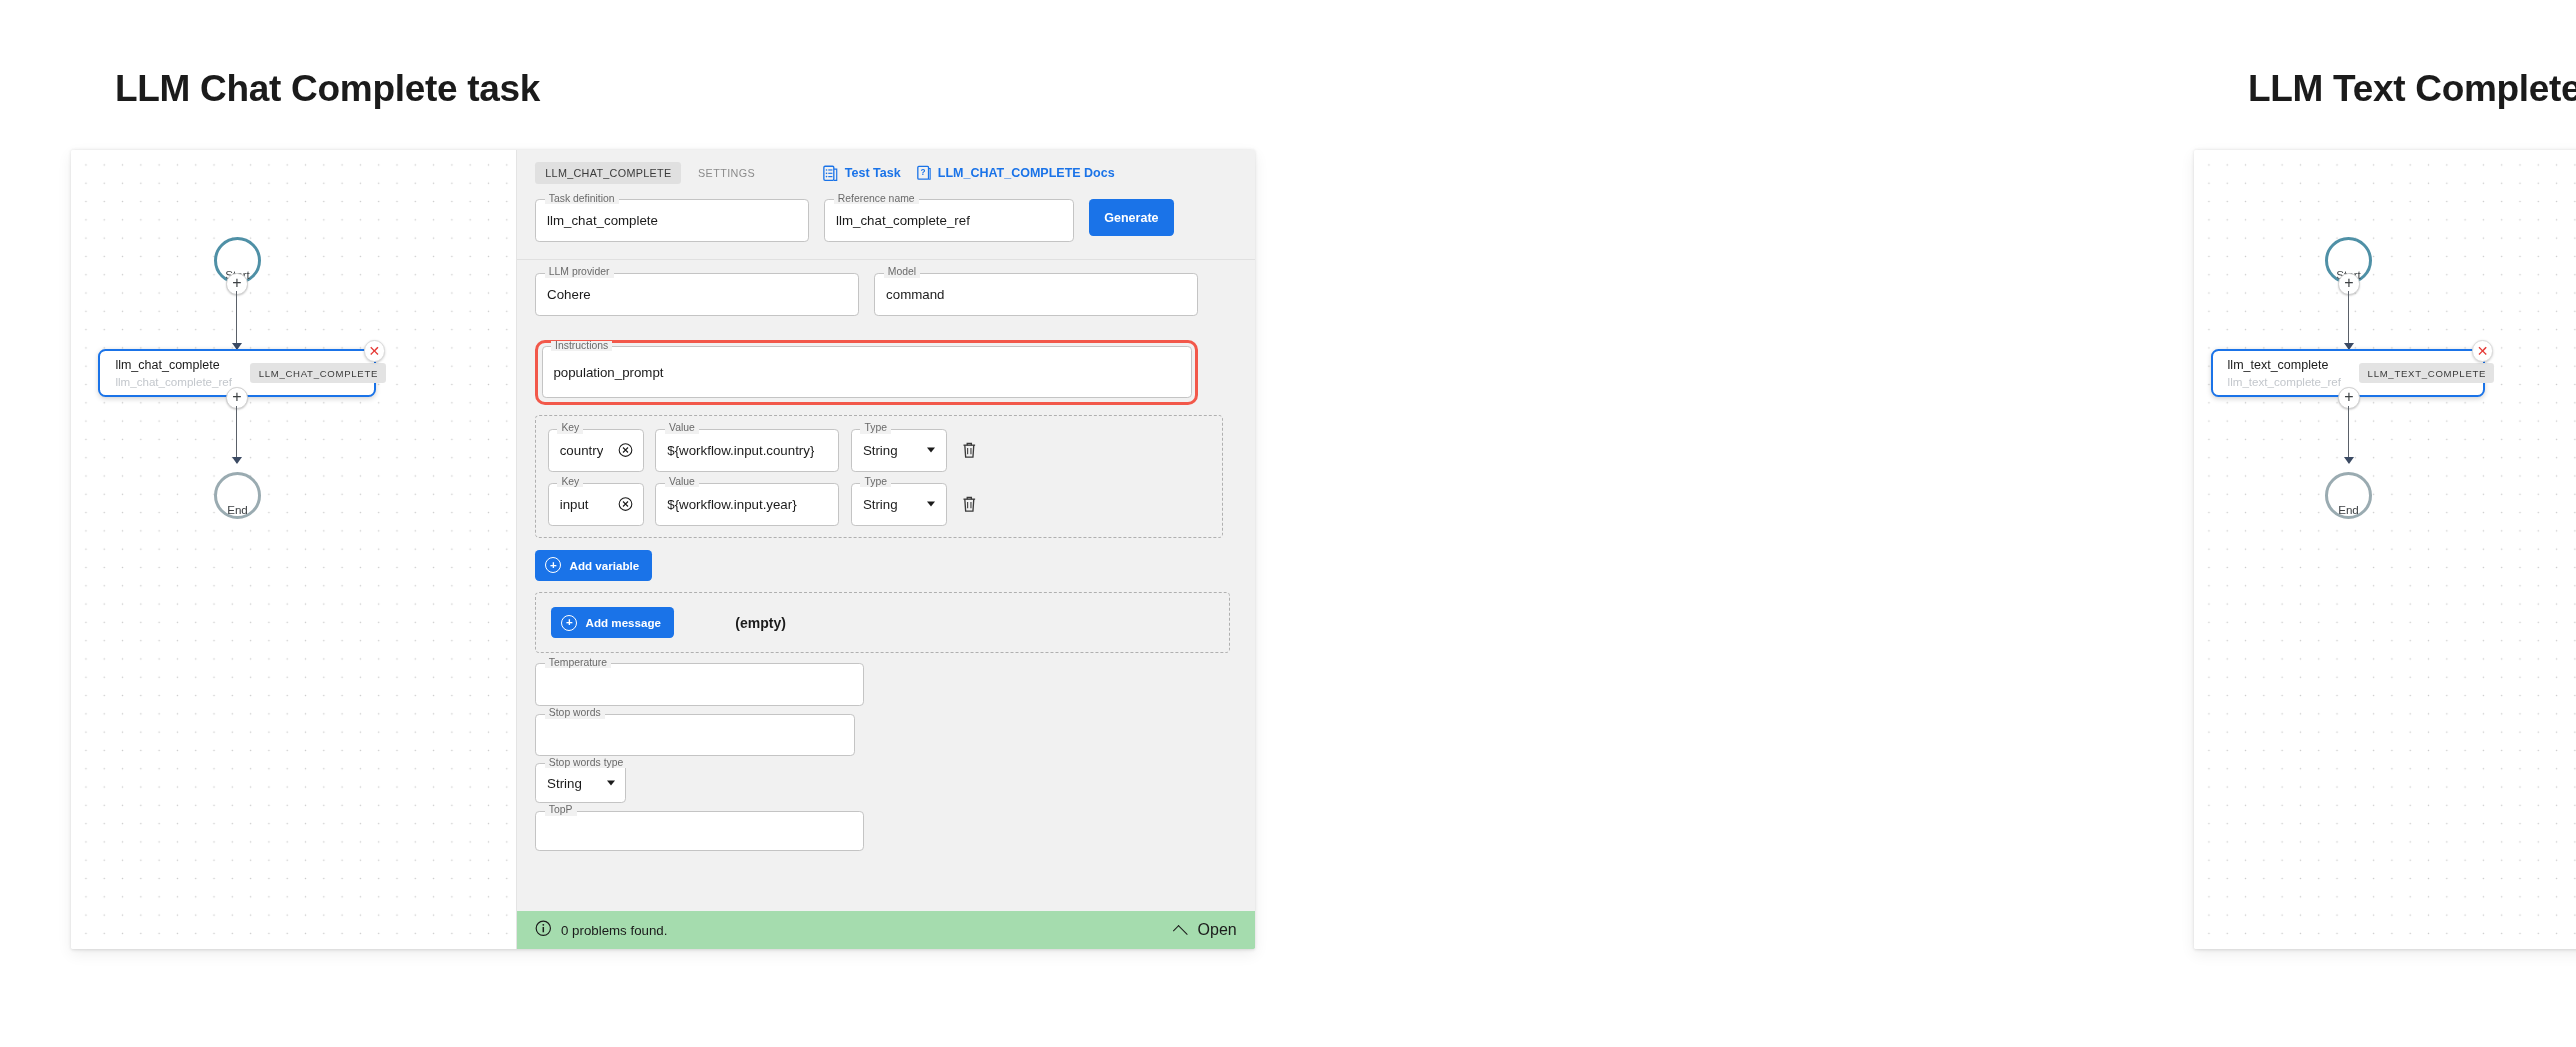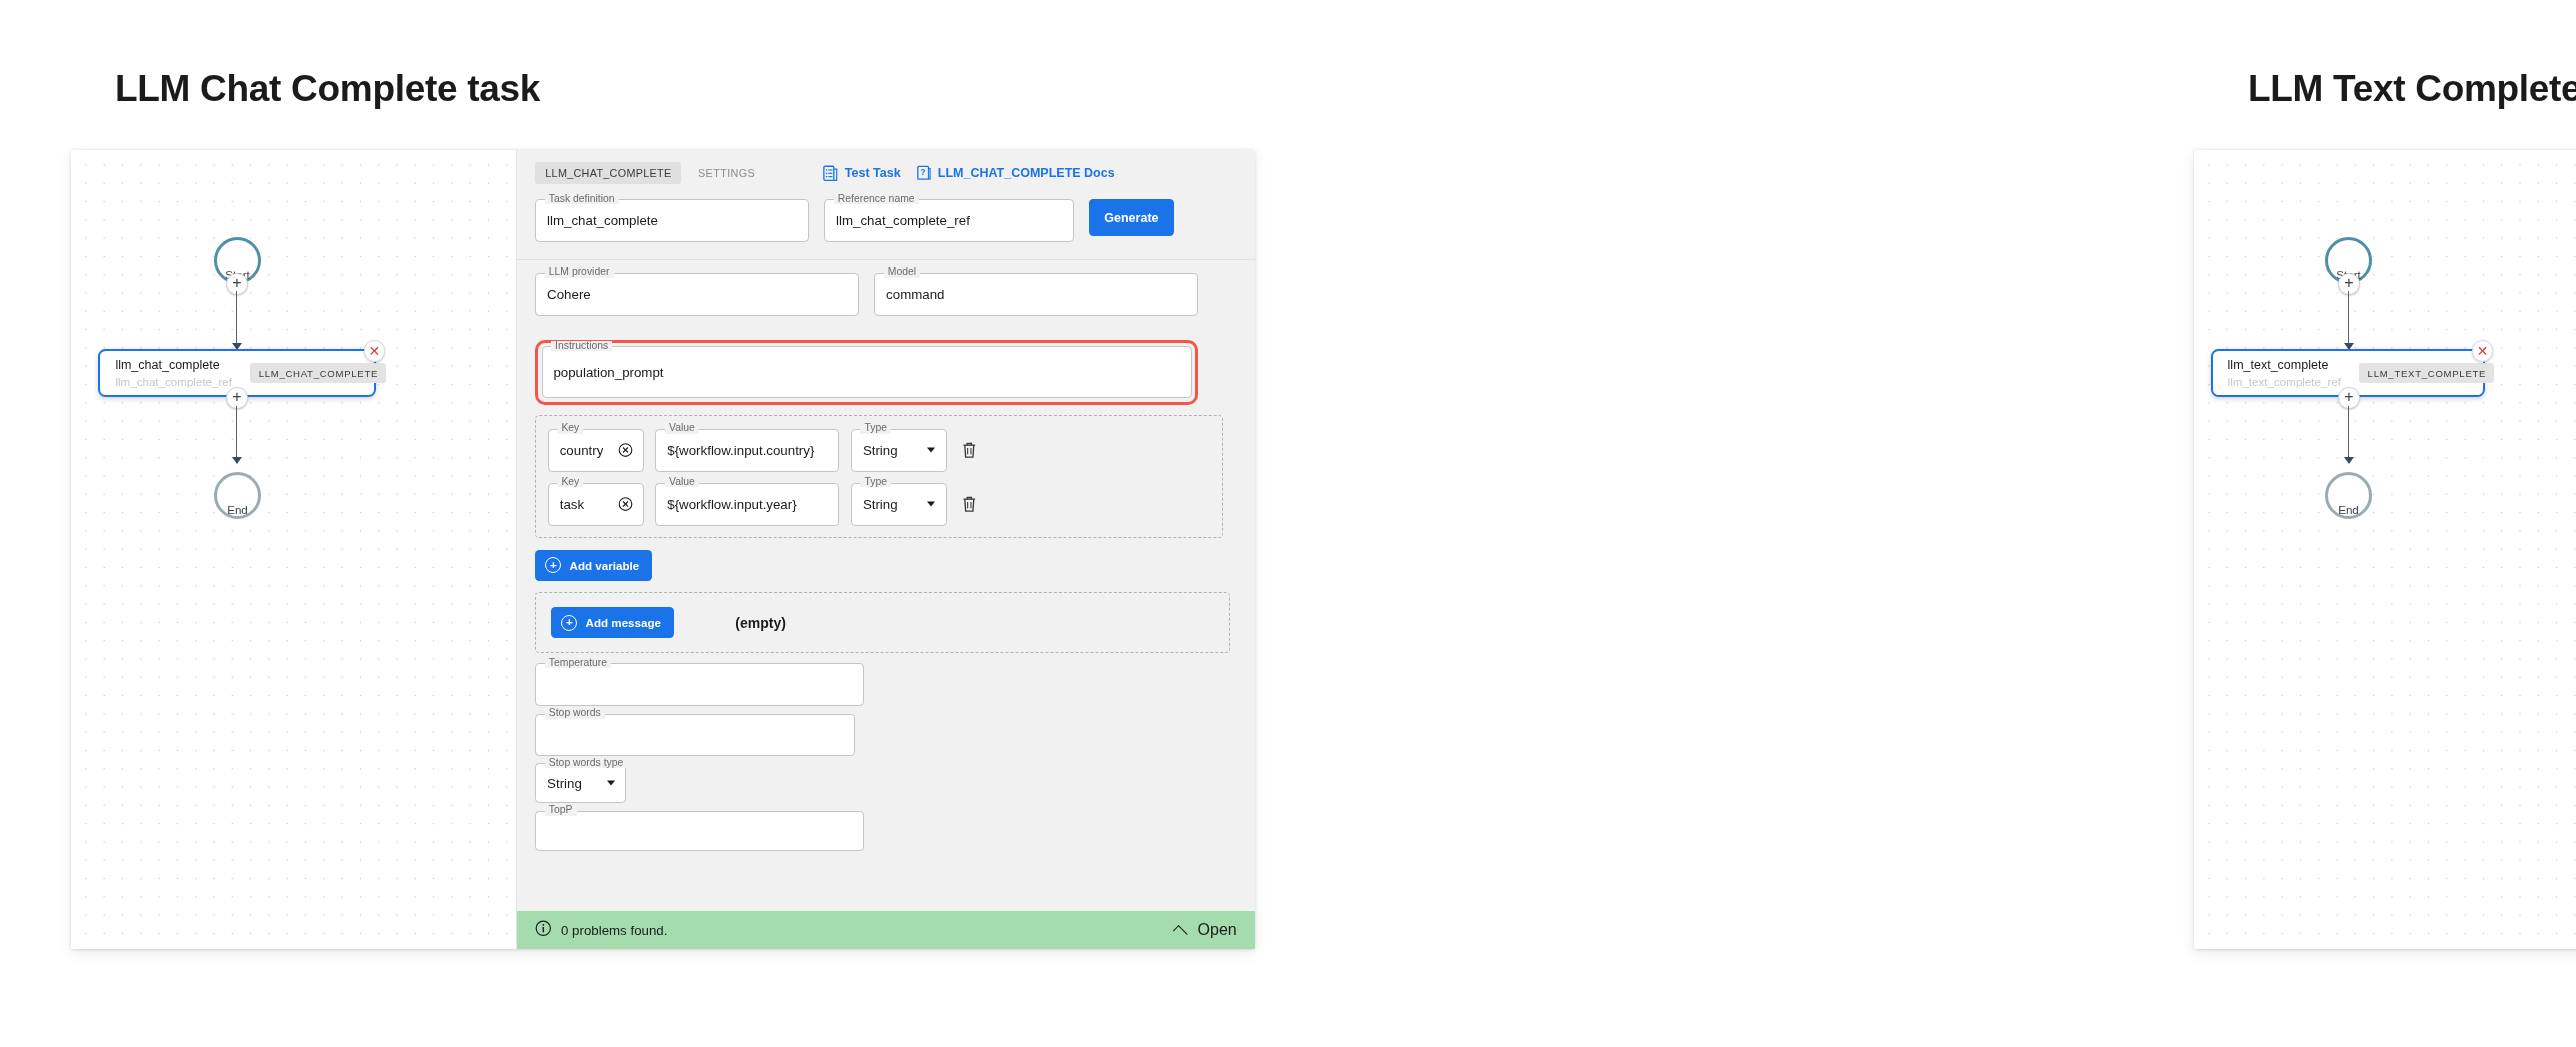--- a/index.html
+++ b/index.html
@@ -524,21 +524,21 @@
                     <path d="M7.5 5 V3 H12.5 V5" fill="none" stroke="#3a3a3a" stroke-width="1.6"></path>
                     <path d="M4.6 5 L5.6 19.5 H14.4 L15.4 5" fill="none" stroke="#3a3a3a" stroke-width="1.6"></path>
                     <path d="M8 8.5 V16 M12 8.5 V16" stroke="#3a3a3a" stroke-width="1.3"></path>
                   </svg>
                 </div>
               </div>
 
               <div class="var-row">
                 <div class="field on-grey" style="width:96px;">
                   <span class="field-label">Key</span>
-                  <span class="field-value">task</span>
+                  <span class="field-value">input</span>
                   <span class="clear-icon">
                     <svg width="15" height="15" viewBox="0 0 18 18">
                       <circle cx="9" cy="9" r="7.6" fill="none" stroke="#1b1b1b" stroke-width="1.3"></circle>
                       <path d="M6 6 L12 12 M12 6 L6 12" stroke="#1b1b1b" stroke-width="1.3"></path>
                     </svg>
                   </span>
                 </div>
                 <div class="field on-grey" style="width:184px;">
                   <span class="field-label">Value</span>
                   <span class="field-value">${workflow.input.year}</span>

